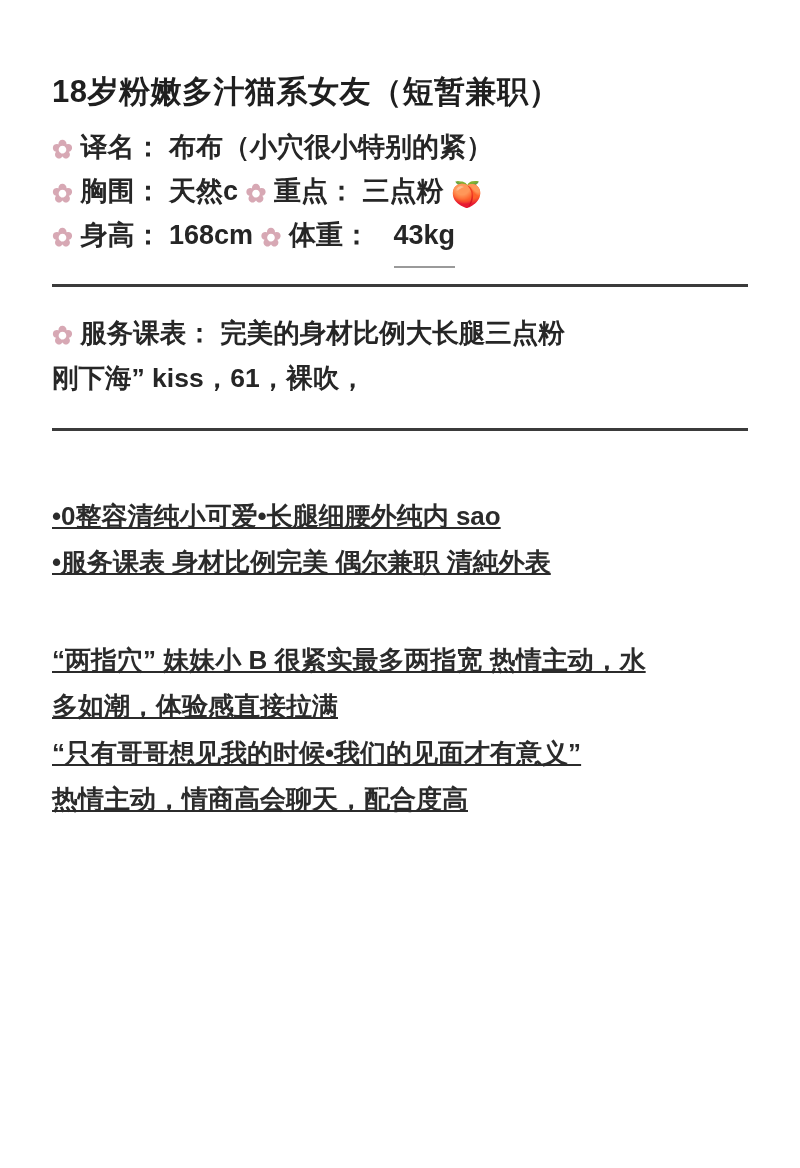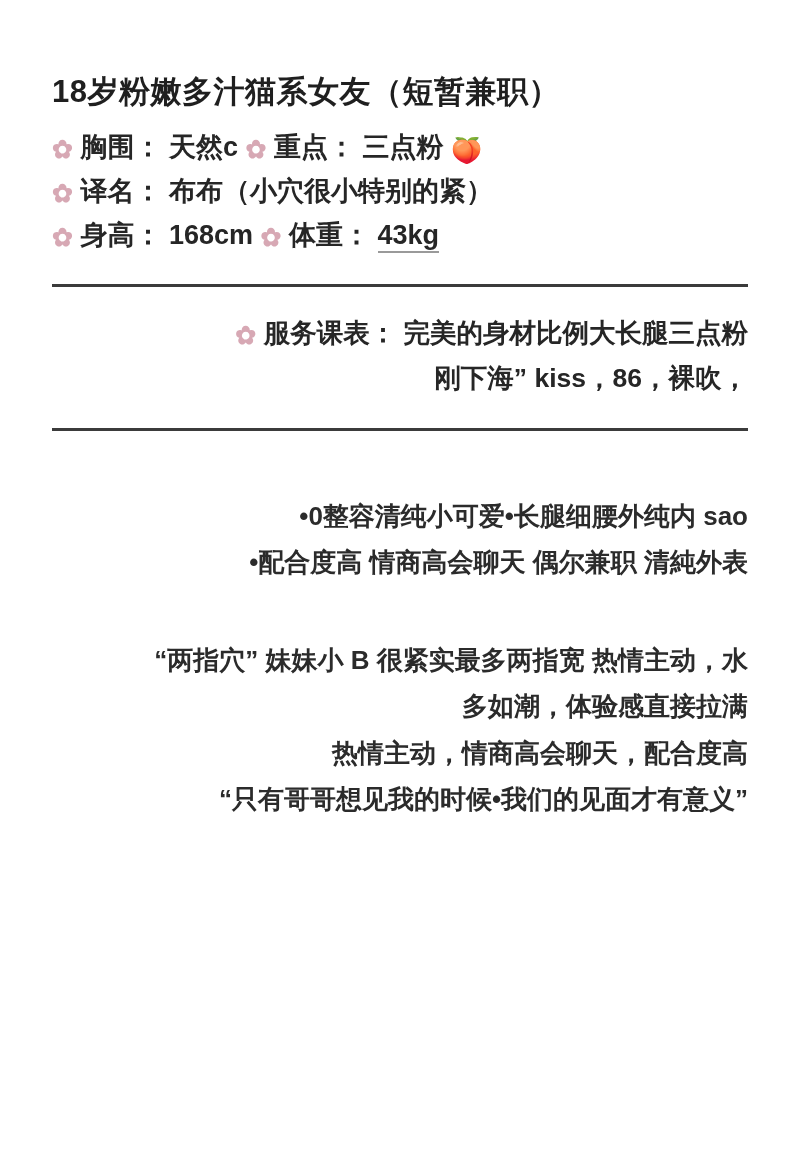--- a/index.html
+++ b/index.html
@@ -48,108 +48,109 @@
     color: #d7a8b4;
   }
   .peach {
     display: inline-block;
     font-size: 25px;
     line-height: 1;
     vertical-align: -3px;
   }
   .underline-num {
     border-bottom: 2px solid #9a9a9a;
-    padding-bottom: 1px;
+    padding-bottom: 16px;
+    margin-left: 16px;
   }
   .divider {
     height: 0;
     border-top: 3px solid #3b3b3b;
     margin: 26px 0 24px 0;
     width: 696px;
   }
   .block {
     margin: 0;
-    text-align: right;
   }
   .block .line {
     font-size: 26.5px;
     line-height: 1.72;
   }
   .gap-lg {
     height: 52px;
   }
   .gap-md {
     height: 38px;
   }
   .body-line {
     font-size: 26px;
     font-weight: bold;
     line-height: 1.78;
     color: #2b2b2b;
     margin: 0;
     white-space: nowrap;
+    text-decoration: underline;
   }
   .bullet {
     font-weight: bold;
   }
 </style>
 </head>
 <body>
 
 <div class="page">
 
   <h1 class="title">18岁粉嫩多汁猫系女友（短暂兼职）</h1>
 
   <p class="line">
     <span class="rosette">✿</span>
+    <span>译名：</span>
+    <span>布布（小穴很小特别的紧）</span>
+  </p>
+
+  <p class="line">
+    <span class="rosette">✿</span>
     <span>胸围：</span>
     <span>天然c</span>
     <span class="rosette">✿</span>
     <span>重点：</span>
     <span>三点粉</span>
     <span class="peach">🍑</span>
-  </p>
-
-  <p class="line">
-    <span class="rosette">✿</span>
-    <span>译名：</span>
-    <span>布布（小穴很小特别的紧）</span>
   </p>
 
   <p class="line">
     <span class="rosette">✿</span>
     <span>身高：</span>
     <span>168cm</span>
     <span class="rosette">✿</span>
     <span>体重：</span>
     <span class="underline-num">43kg</span>
   </p>
 
   <div class="divider"></div>
 
   <div class="block">
     <p class="line">
       <span class="rosette">✿</span>
       <span>服务课表：</span>
       <span>完美的身材比例大长腿三点粉</span>
     </p>
-    <p class="line">刚下海” kiss，86，裸吹，</p>
+    <p class="line">刚下海” kiss，61，裸吹，</p>
   </div>
 
   <div class="divider"></div>
 
   <div class="gap-md"></div>
 
   <div class="block">
     <p class="body-line bullet">•0整容清纯小可爱•长腿细腰外纯内 sao</p>
-    <p class="body-line bullet">•配合度高 情商高会聊天 偶尔兼职 清純外表</p>
+    <p class="body-line bullet">•服务课表 身材比例完美 偶尔兼职 清純外表</p>
   </div>
 
   <div class="gap-lg"></div>
 
   <div class="block">
     <p class="body-line">“两指穴” 妹妹小 B 很紧实最多两指宽 热情主动，水</p>
     <p class="body-line">多如潮，体验感直接拉满</p>
+    <p class="body-line">“只有哥哥想见我的时候•我们的见面才有意义”</p>
     <p class="body-line">热情主动，情商高会聊天，配合度高</p>
-    <p class="body-line">“只有哥哥想见我的时候•我们的见面才有意义”</p>
   </div>
 
 </div>
 
 </body></html>

